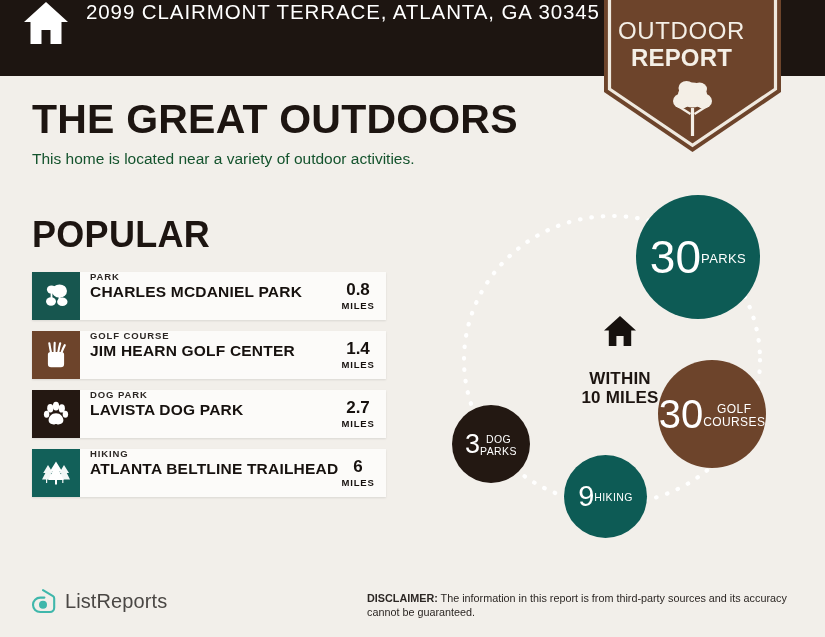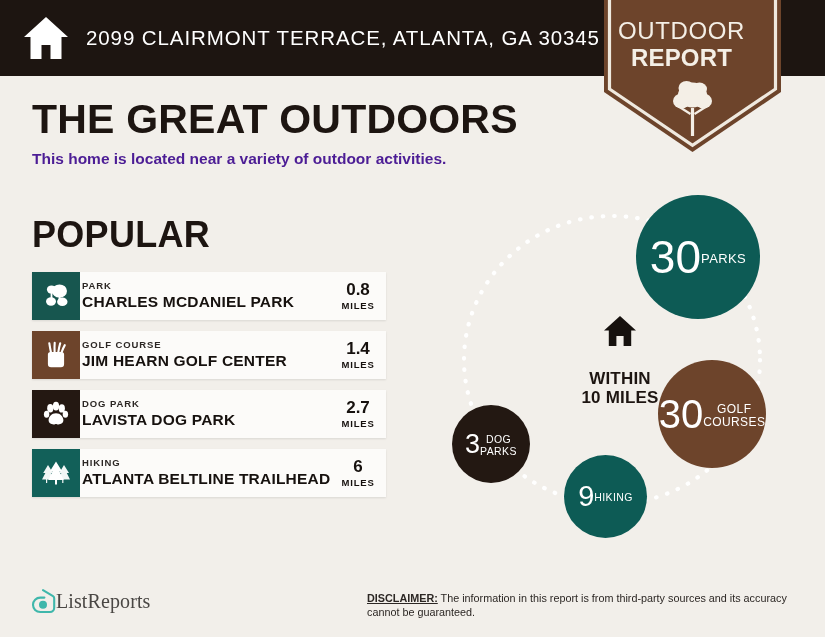--- a/index.html
+++ b/index.html
@@ -9,21 +9,21 @@
     background:#f2efea;
     position:relative;
     overflow:hidden;
   }
   .page{ position:absolute; inset:0; background:#f2efea; }
 
   
   .header{
     position:absolute; left:0; top:0; width:825px; height:76px;
     background:#1d1511;
-    display:flex; align-items:center;
+    display:flex; 
   }
   .header-home{ margin-left:22px; width:48px; height:46px; flex:none; }
   .header-addr{
     margin-left:16px;
     color:#ffffff;
     font-size:20.5px;
     letter-spacing:.9px;
     font-weight:400;
     white-space:nowrap;
   }
@@ -42,43 +42,43 @@
   }
   .badge-text .l2{ font-weight:700; letter-spacing:.2px; }
 
   
   .title{
     position:absolute; left:32px; top:96px;
     font-size:41px; font-weight:700; letter-spacing:.2px; color:#1d1511;
   }
   .subtitle{
     position:absolute; left:32px; top:150px;
-    font-size:15.5px; color:#4c1d95; font-weight:700;text-align:center;
+    font-size:15.5px; color:#14532d; font-weight:400;text-align:center;
   }
   .popular{
     position:absolute; left:32px; top:214px;
     font-size:36px; font-weight:700; letter-spacing:.3px; color:#1d1511;
   }
 
   
   .list{ position:absolute; left:32px; top:272px; width:354px; }
   .row{
     position:relative; display:flex; align-items:stretch;
     height:48px; margin-bottom:11px;
     background:#fcfbf9;
     box-shadow:0 1px 2px rgba(0,0,0,.10);
   }
   .row-icon{
     width:48px; height:48px; flex:none;
     display:flex; align-items:center; justify-content:center;
   }
   .row-mid{
     flex:1 1 auto; min-width:0;
-    display:flex; flex-direction:column; justify-content:center;
-    padding-left:2px;
+    display:flex; flex-direction:column; justify-content:flex-start;
+    padding-left:10px;
   }
   .row-cat{
     font-size:9.5px; font-weight:700; letter-spacing:.9px; color:#2c2724;
     line-height:1.1; text-transform:uppercase;
   }
   .row-name{
     font-size:15.5px; font-weight:700; letter-spacing:.2px; color:#16110e;
     line-height:1.15; white-space:nowrap; margin-top:1px;
   }
   .row-dist{
@@ -121,30 +121,30 @@
   }
   .center-home{ width:34px; height:32px; }
   .center-t{
     margin-top:22px; text-align:center; color:#1d1511;
     font-size:17px; font-weight:700; line-height:1.12; letter-spacing:.2px;
   }
 
   
   .footer-logo{
     position:absolute; left:30px; top:588px;
-    display:flex; align-items:center; font-family:Liberation Serif, serif;
+    display:flex; align-items:center; gap:9px;
   }
   .footer-logo-mark{ width:26px; height:26px; }
   .footer-logo-text{ font-size:20px; color:#4a4744; font-weight:400; letter-spacing:.1px; }
 
   .disclaimer{
     position:absolute; left:367px; top:591px; width:430px;
     font-size:10.8px; line-height:1.32; color:#2c2724;
   }
-  .disclaimer b{ font-weight:700;text-decoration:underline; }
+  .disclaimer b{ font-weight:700; }
 </style>
 </head>
 <body>
 
 <div class="page">
 
   <div class="header">
     <svg class="header-home" viewBox="0 0 48 46">
       <path fill="#ffffff" d="M24 2 L46 22 L39.5 22 L39.5 44 L28.5 44 L28.5 30 L19.5 30 L19.5 44 L8.5 44 L8.5 22 L2 22 Z"></path>
     </svg>

